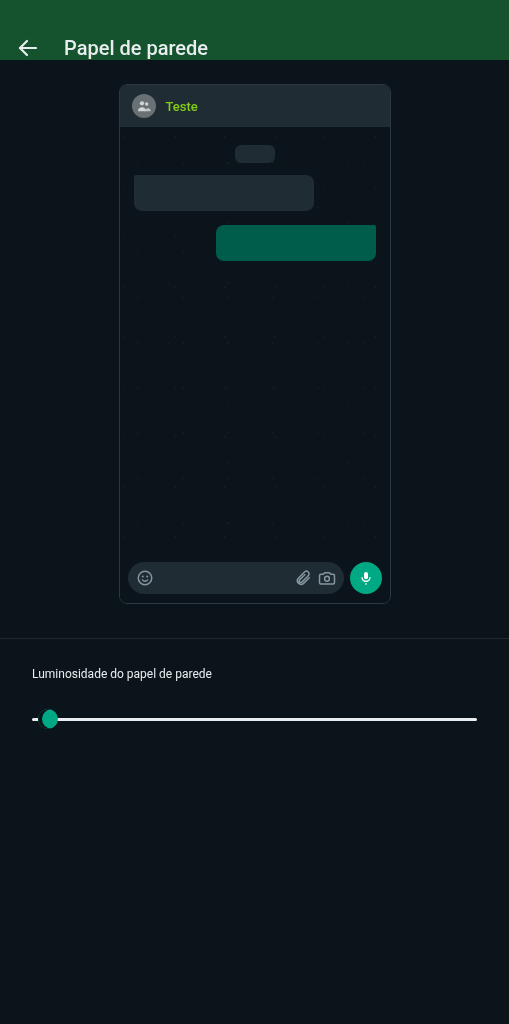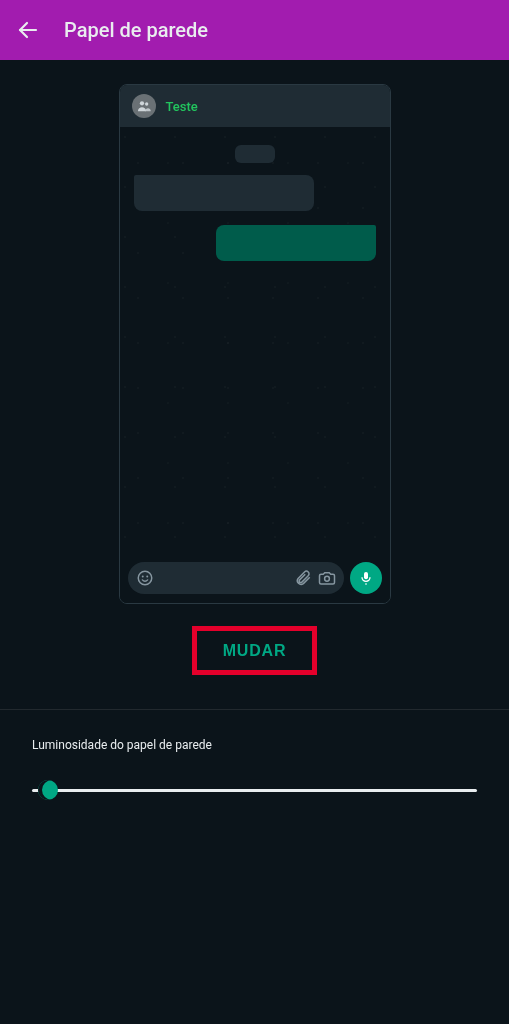--- a/index.html
+++ b/index.html
@@ -6,23 +6,23 @@
     body {
       width: 509px;
       height: 1024px;
       background: #0b141a;
       font-family: -apple-system, BlinkMacSystemFont, "Segoe UI", Roboto, sans-serif;
       color: #e9edef;
       overflow: hidden;
     }
     .topbar {
       height: 60px;
-      background: #a21caf;
-      display: flex;
-      align-items: center;
+      background: #14532d;
+      display: flex;
+      align-items: flex-end;
       padding: 0 16px;
       gap: 24px;
     }
     .back-arrow {
       width: 24px;
       height: 24px;
       display: flex;
       align-items: center;
       justify-content: center;
       cursor: pointer;
@@ -61,21 +61,21 @@
       height: 24px;
       border-radius: 50%;
       background: #6a7175;
       display: flex;
       align-items: center;
       justify-content: center;
     }
     .avatar-circle svg { width: 16px; height: 16px; }
     .contact-name {
       font-size: 13px;
-      color: #22c55e;
+      color: #84cc16;
       font-weight: 500;
     }
     .chat-area {
       flex: 1;
       background: #0b141a;
       background-image: radial-gradient(circle at 10% 20%, rgba(30,40,45,0.3) 1px, transparent 1px),
                         radial-gradient(circle at 80% 60%, rgba(30,40,45,0.25) 1px, transparent 1px),
                         radial-gradient(circle at 40% 80%, rgba(30,40,45,0.3) 1px, transparent 1px);
       background-size: 50px 50px, 60px 60px, 45px 45px;
       padding: 12px 10px;
@@ -248,23 +248,20 @@
       </div>
       <div class="mic-button">
         <svg viewBox="0 0 24 24" width="16" height="16" fill="#ffffff">
             <path d="M12 14a3 3 0 0 0 3-3V6a3 3 0 0 0-6 0v5a3 3 0 0 0 3 3z"></path>
             <path d="M19 11a7 7 0 0 1-14 0h2a5 5 0 0 0 10 0h2zM11 20h2v2h-2z"></path>
           </svg>
       </div>
     </div>
   </div>
 
-  <div class="change-highlight">
-    <button class="change-button">MUDAR</button>
-  </div>
 
   <div class="divider"></div>
 
   <div class="brightness-section">
     <div class="brightness-label">Luminosidade do papel de parede</div>
     <div class="slider-wrap">
       <div class="slider-track"></div>
       <div class="slider-thumb"></div>
     </div>
   </div>

